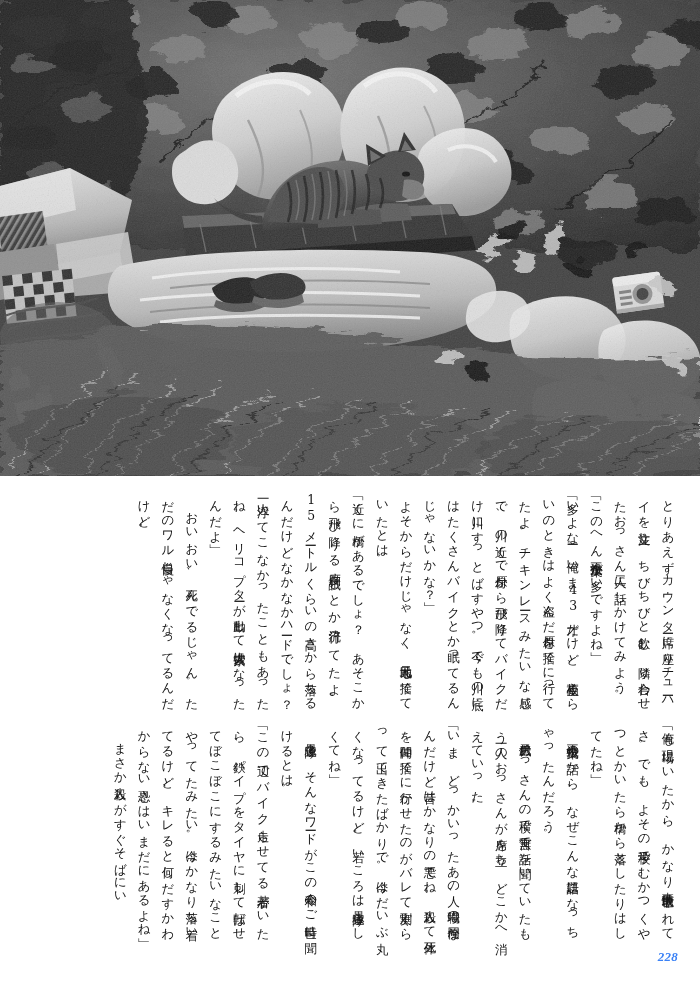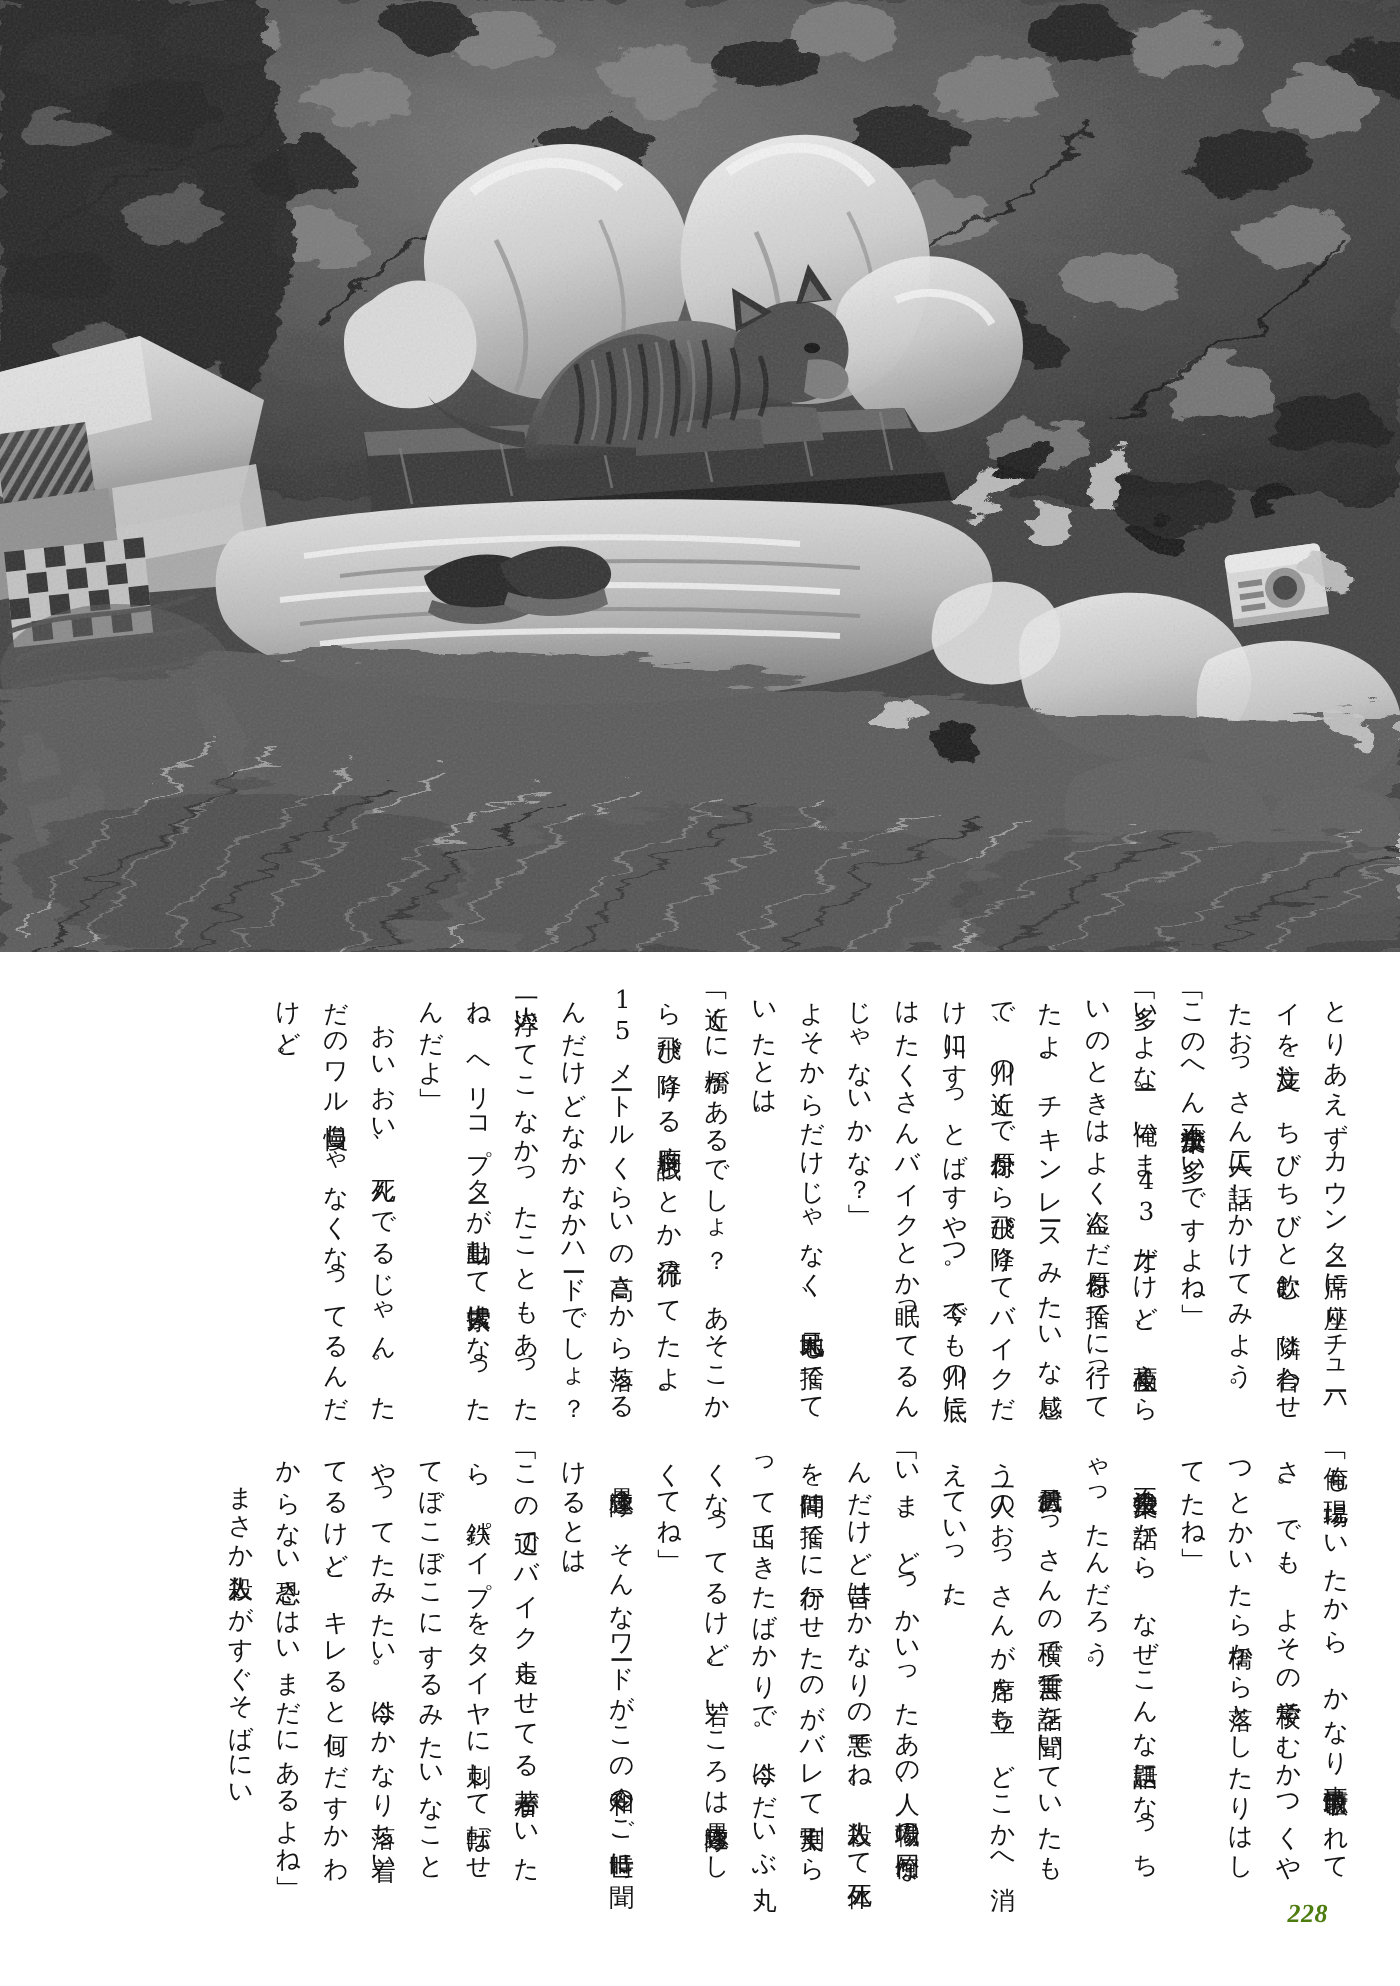--- a/index.html
+++ b/index.html
@@ -65,27 +65,27 @@
   .para {
     margin: 0;
     padding: 0;
     text-indent: 1em;
   }
   .para.noindent { text-indent: 0; }
 
   
   .folio {
     position: absolute;
-    right: 36px;
+    right: 22px;
     bottom: 28px;
     font-family: "Liberation Serif", "DejaVu Serif", serif;
     font-style: italic;
     font-weight: 700;
     font-size: 13px;
-    color: #4d7c0f;
+    color: #3b82f6;
     letter-spacing: 0.02em;
     margin-left: 39px;
   }
 </style>
 </head>
 <body>
 
 <div class="page">
 
   <div class="photo">

